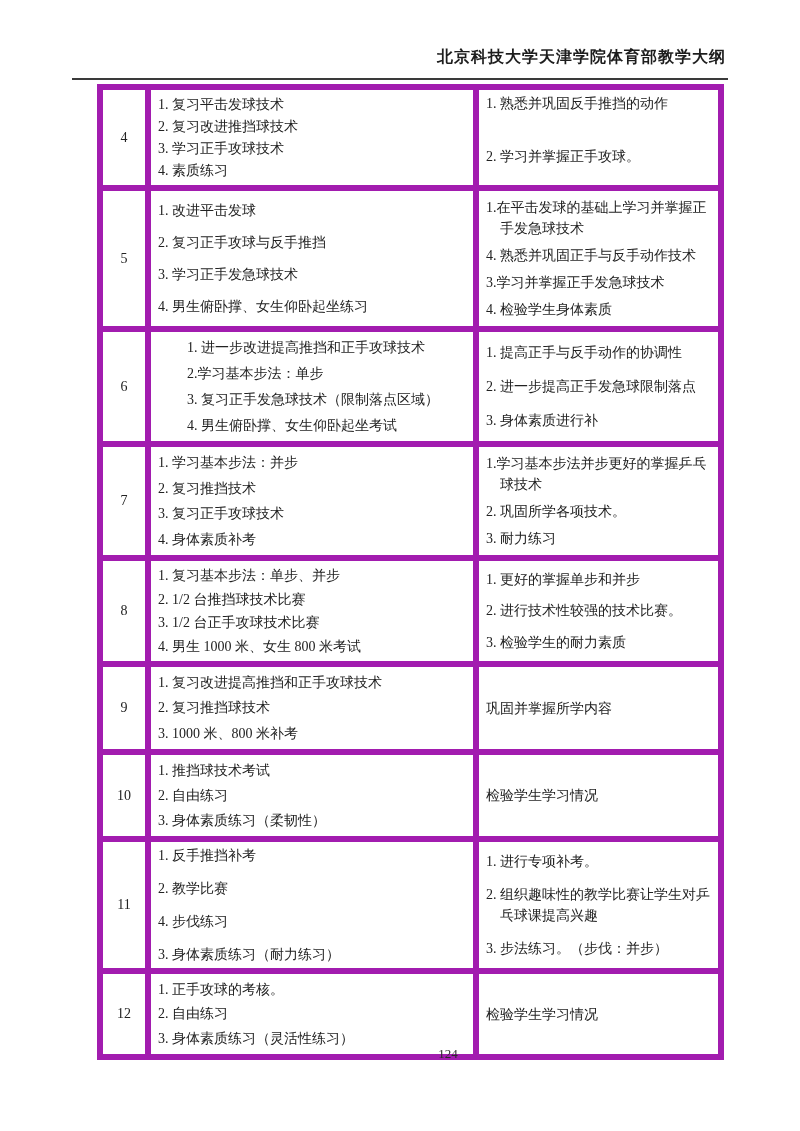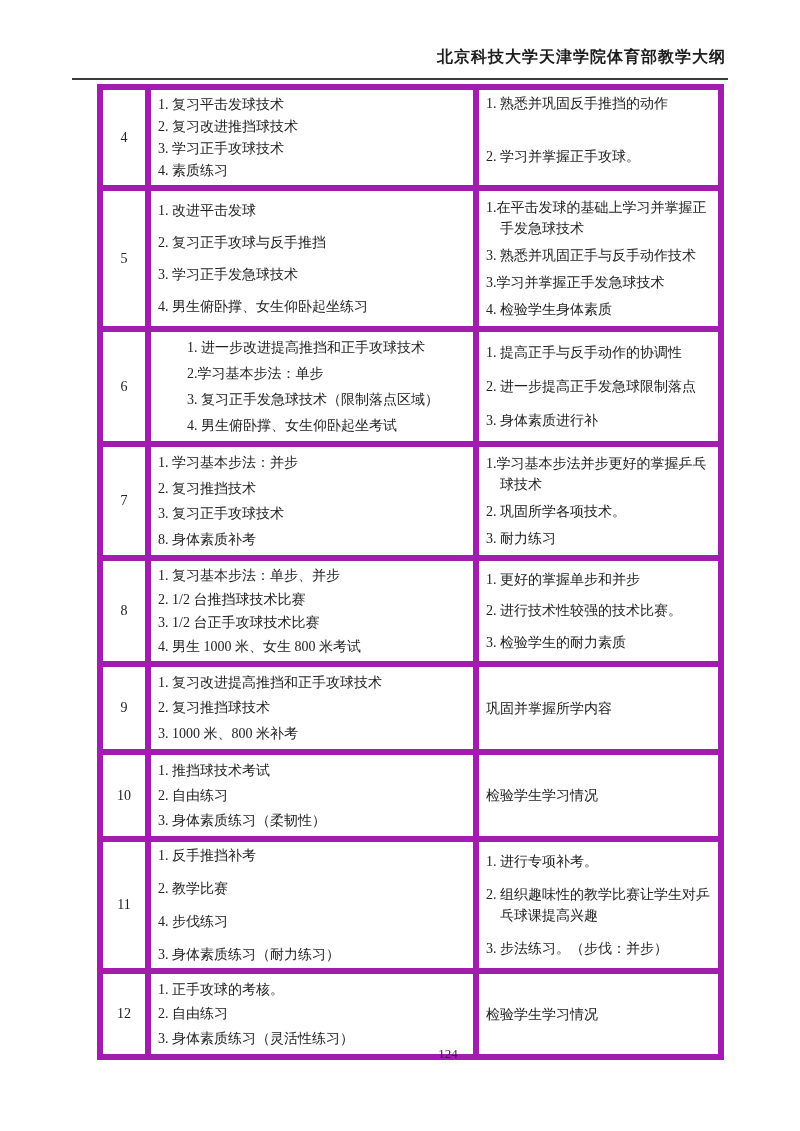--- a/index.html
+++ b/index.html
@@ -121,21 +121,21 @@
             <div class="cell-list" style="height: 135px;">
               <div class="item">1.  改进平击发球</div>
               <div class="item">2. 复习正手攻球与反手推挡</div>
               <div class="item">3. 学习正手发急球技术</div>
               <div class="item">4. 男生俯卧撑、女生仰卧起坐练习</div>
             </div>
           </td>
           <td>
             <div class="cell-list" style="height: 135px;">
               <div class="item">1.在平击发球的基础上学习并掌握正手发急球技术</div>
-              <div class="item">3. 熟悉并巩固正手与反手动作技术</div>
+              <div class="item">4. 熟悉并巩固正手与反手动作技术</div>
               <div class="item">3.学习并掌握正手发急球技术</div>
               <div class="item">4. 检验学生身体素质</div>
             </div>
           </td>
         </tr>
         <tr style="height: 113px;">
           <td class="week-cell">6</td>
           <td>
             <div class="cell-list" style="height: 109px; padding-left: 36px;">
               <div class="item">1. 进一步改进提高推挡和正手攻球技术</div>
@@ -152,21 +152,21 @@
             </div>
           </td>
         </tr>
         <tr style="height: 112px;">
           <td class="week-cell">7</td>
           <td>
             <div class="cell-list" style="height: 108px;">
               <div class="item">1. 学习基本步法：并步</div>
               <div class="item">2. 复习推挡技术</div>
               <div class="item">3. 复习正手攻球技术</div>
-              <div class="item">8. 身体素质补考</div>
+              <div class="item">4. 身体素质补考</div>
             </div>
           </td>
           <td>
             <div class="cell-list" style="height: 108px;">
               <div class="item">1.学习基本步法并步更好的掌握乒乓球技术</div>
               <div class="item">2. 巩固所学各项技术。</div>
               <div class="item">3. 耐力练习</div>
             </div>
           </td>
         </tr>

